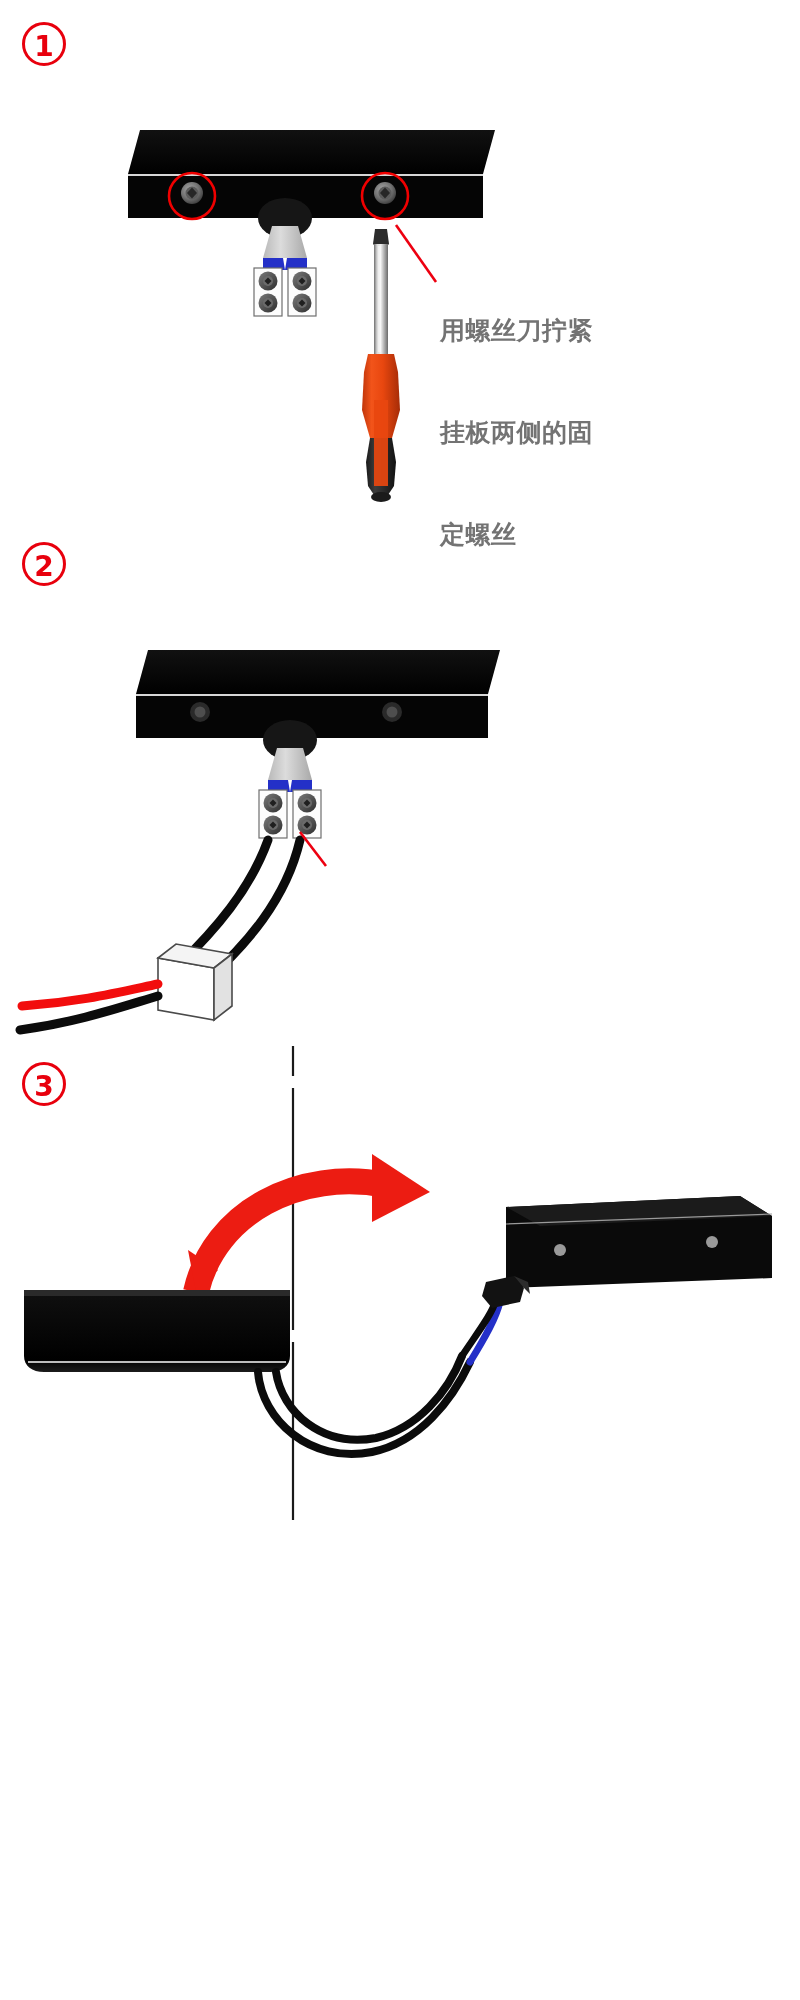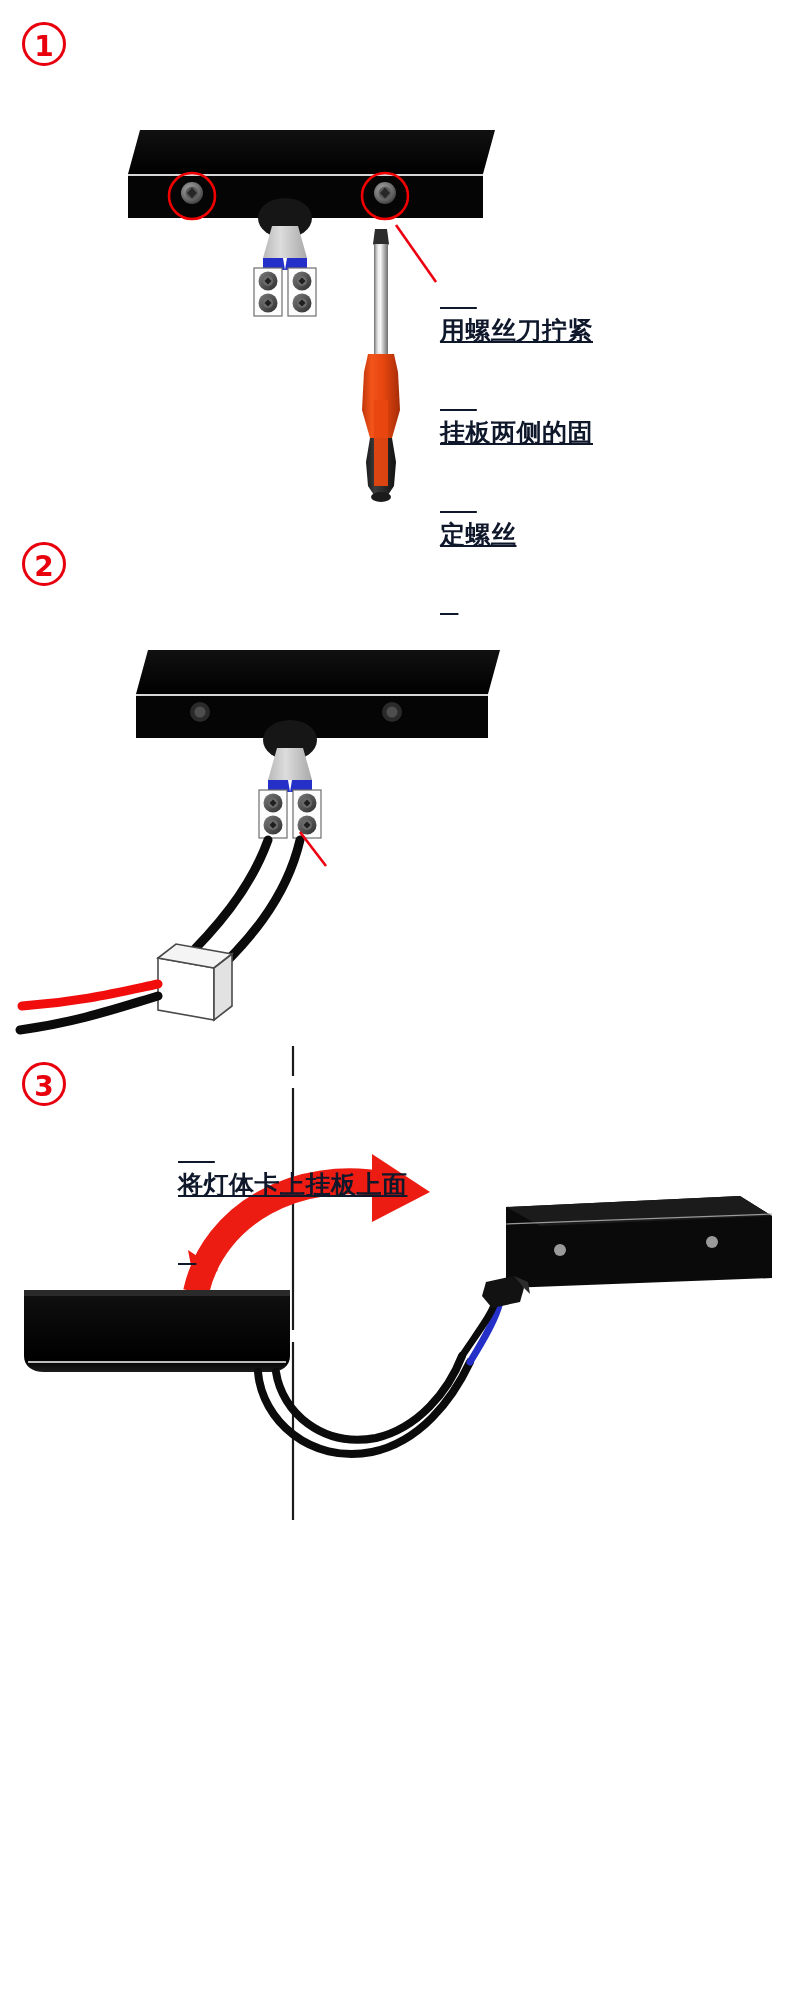--- a/index.html
+++ b/index.html
@@ -26,26 +26,25 @@
     color: #e8000d;
     font-size: 28px;
     font-weight: bold;
     line-height: 44px;
     text-align: center;
     font-family: "DejaVu Sans", sans-serif;
     box-sizing: border-box;
   }
   .anno-text {
     position: absolute;
-    color: #0f172a;
+    color: #737373;
     font-weight: bold;
     font-family: "DejaVu Sans", sans-serif;
     letter-spacing: 0.5px;
     white-space: pre;
-    text-decoration: underline;
   }
   .svg-layer {
     position: absolute;
     left: 0;
     top: 0;
     width: 800px;
     height: 2000px;
   }
 </style>
 </head>
@@ -250,17 +249,14 @@
     <div>用螺丝刀拧紧</div>
     <div>挂板两侧的固</div>
     <div>定螺丝</div>
   </div>
 
   <div class="step-badge" style="left:22px; top:542px;">2</div>
 
 
   <div class="step-badge" style="left:22px; top:1062px;">3</div>
 
-  <div class="anno-text" style="left:178px; top:1100px; font-size:25px; line-height:34px;">
-    <div>将灯体卡上挂板上面</div>
-  </div>
 
 </div>
 
 </body></html>

